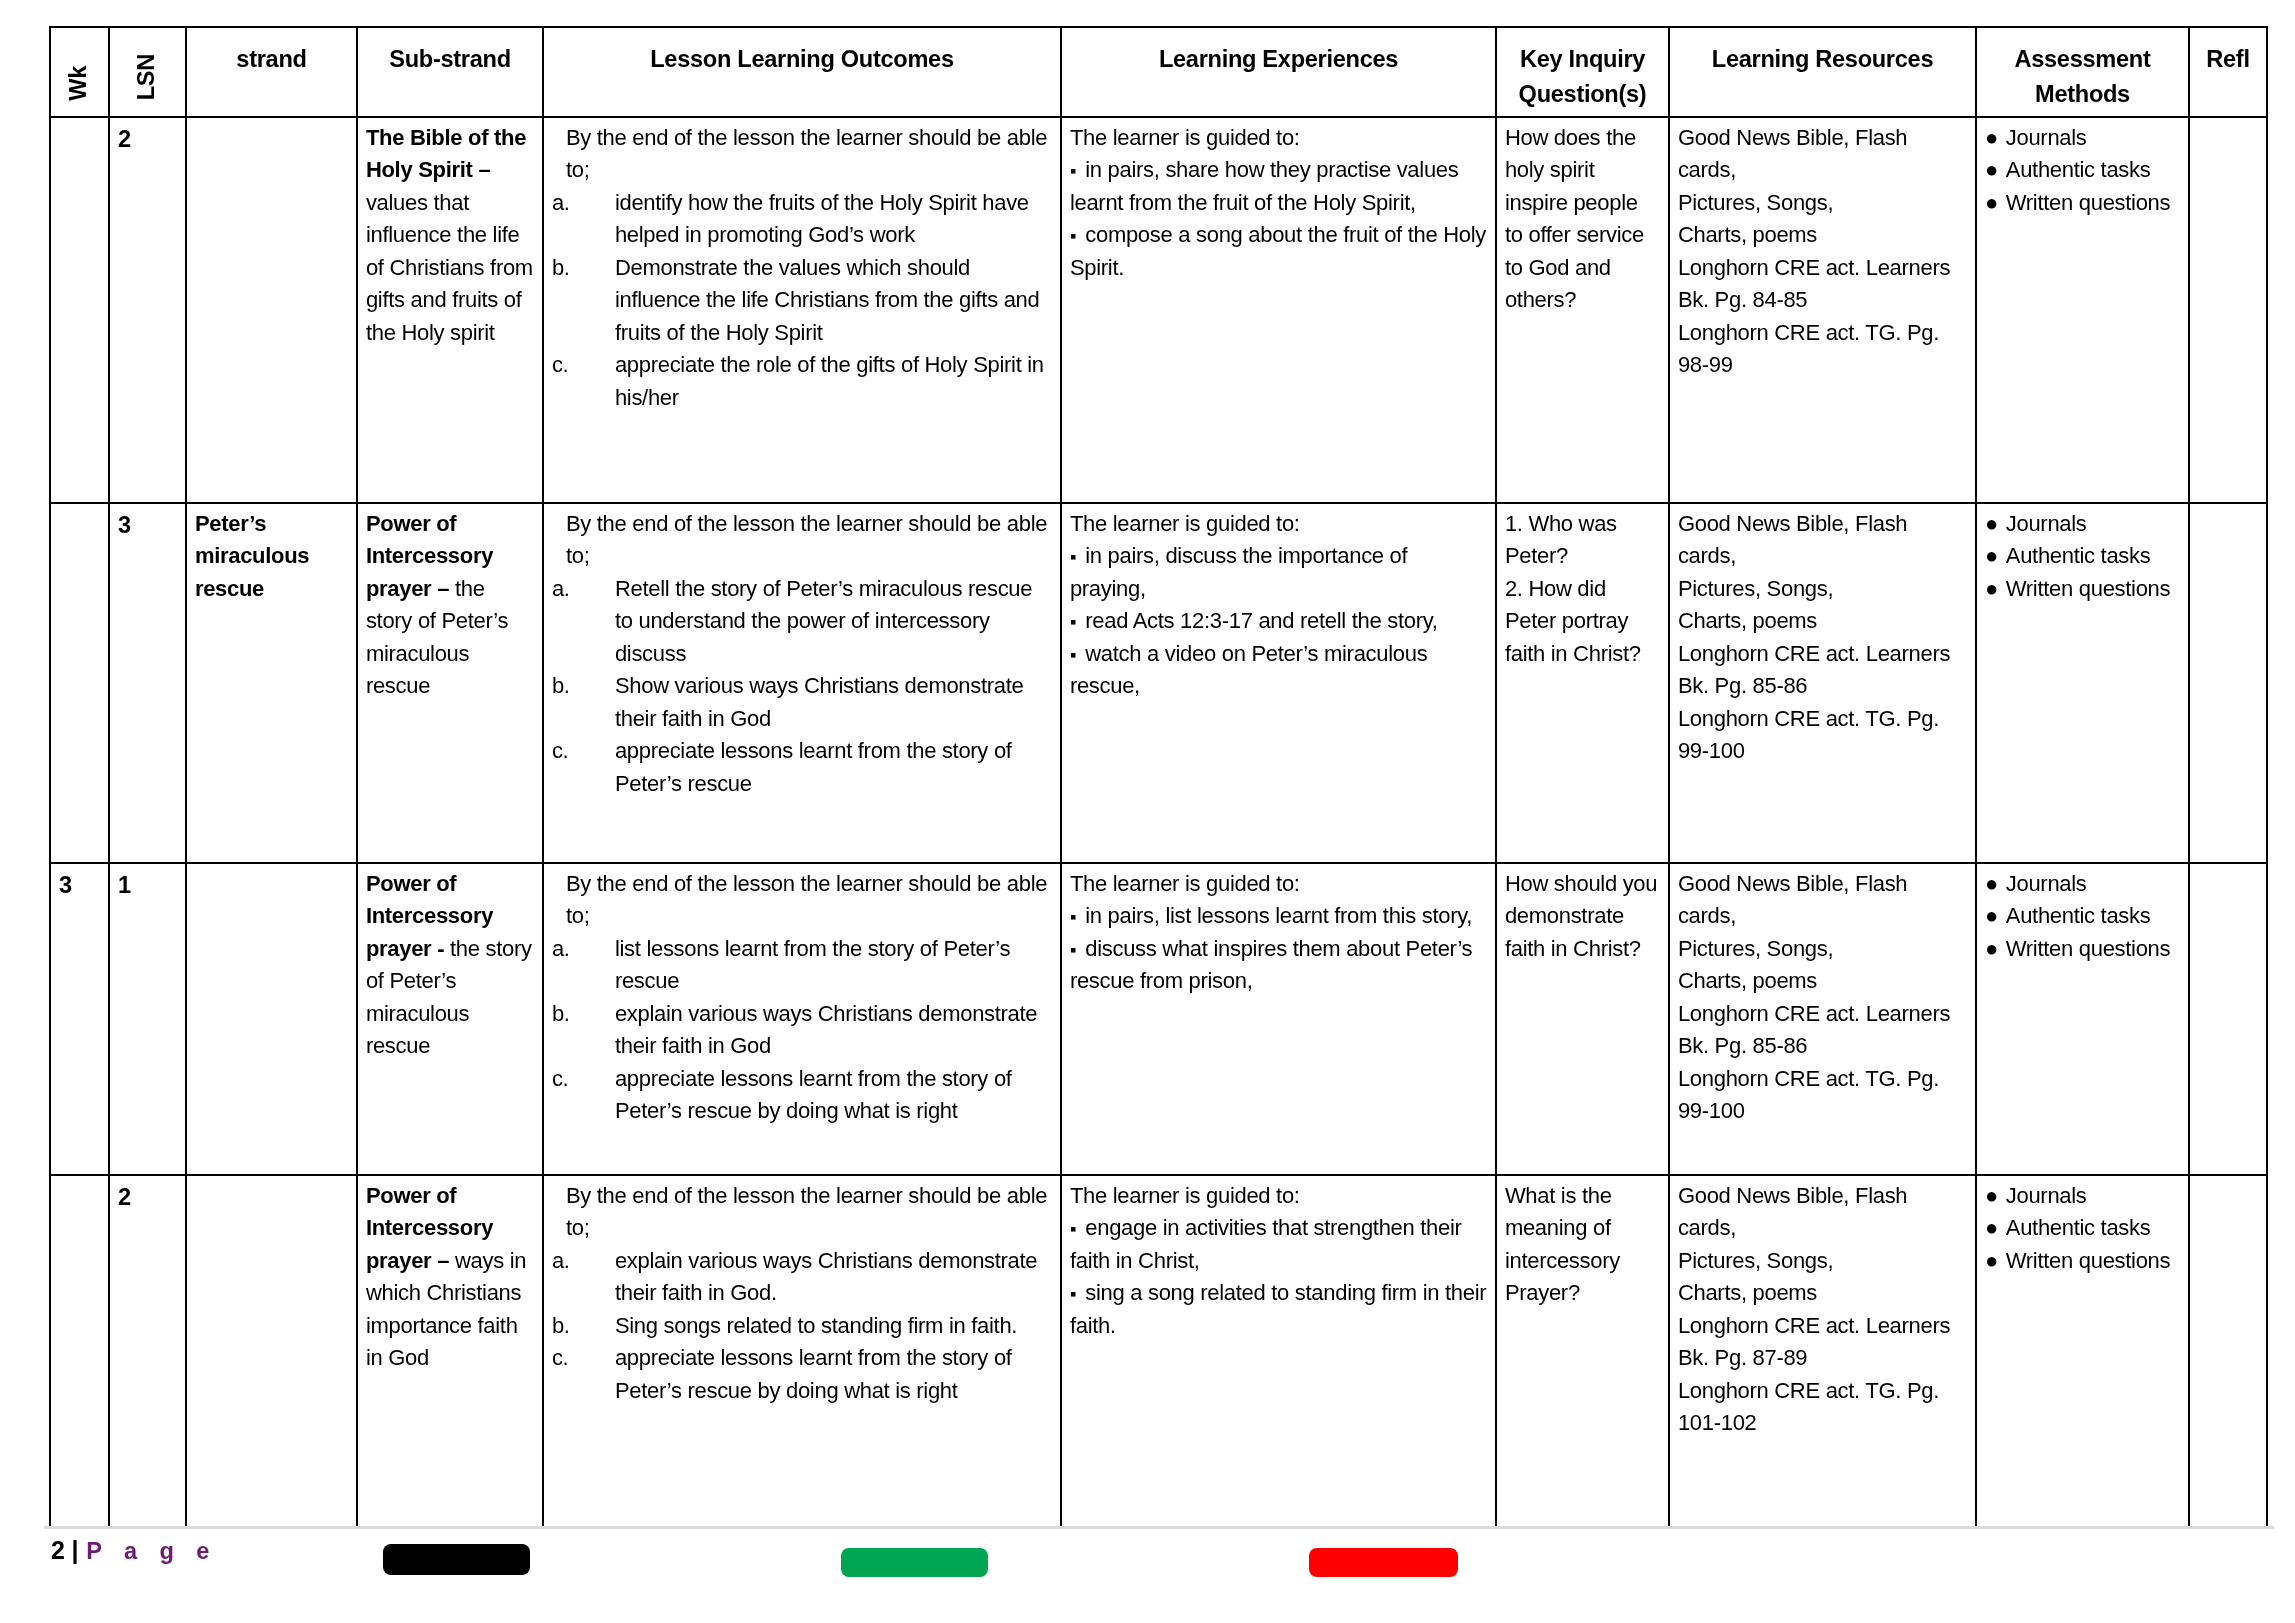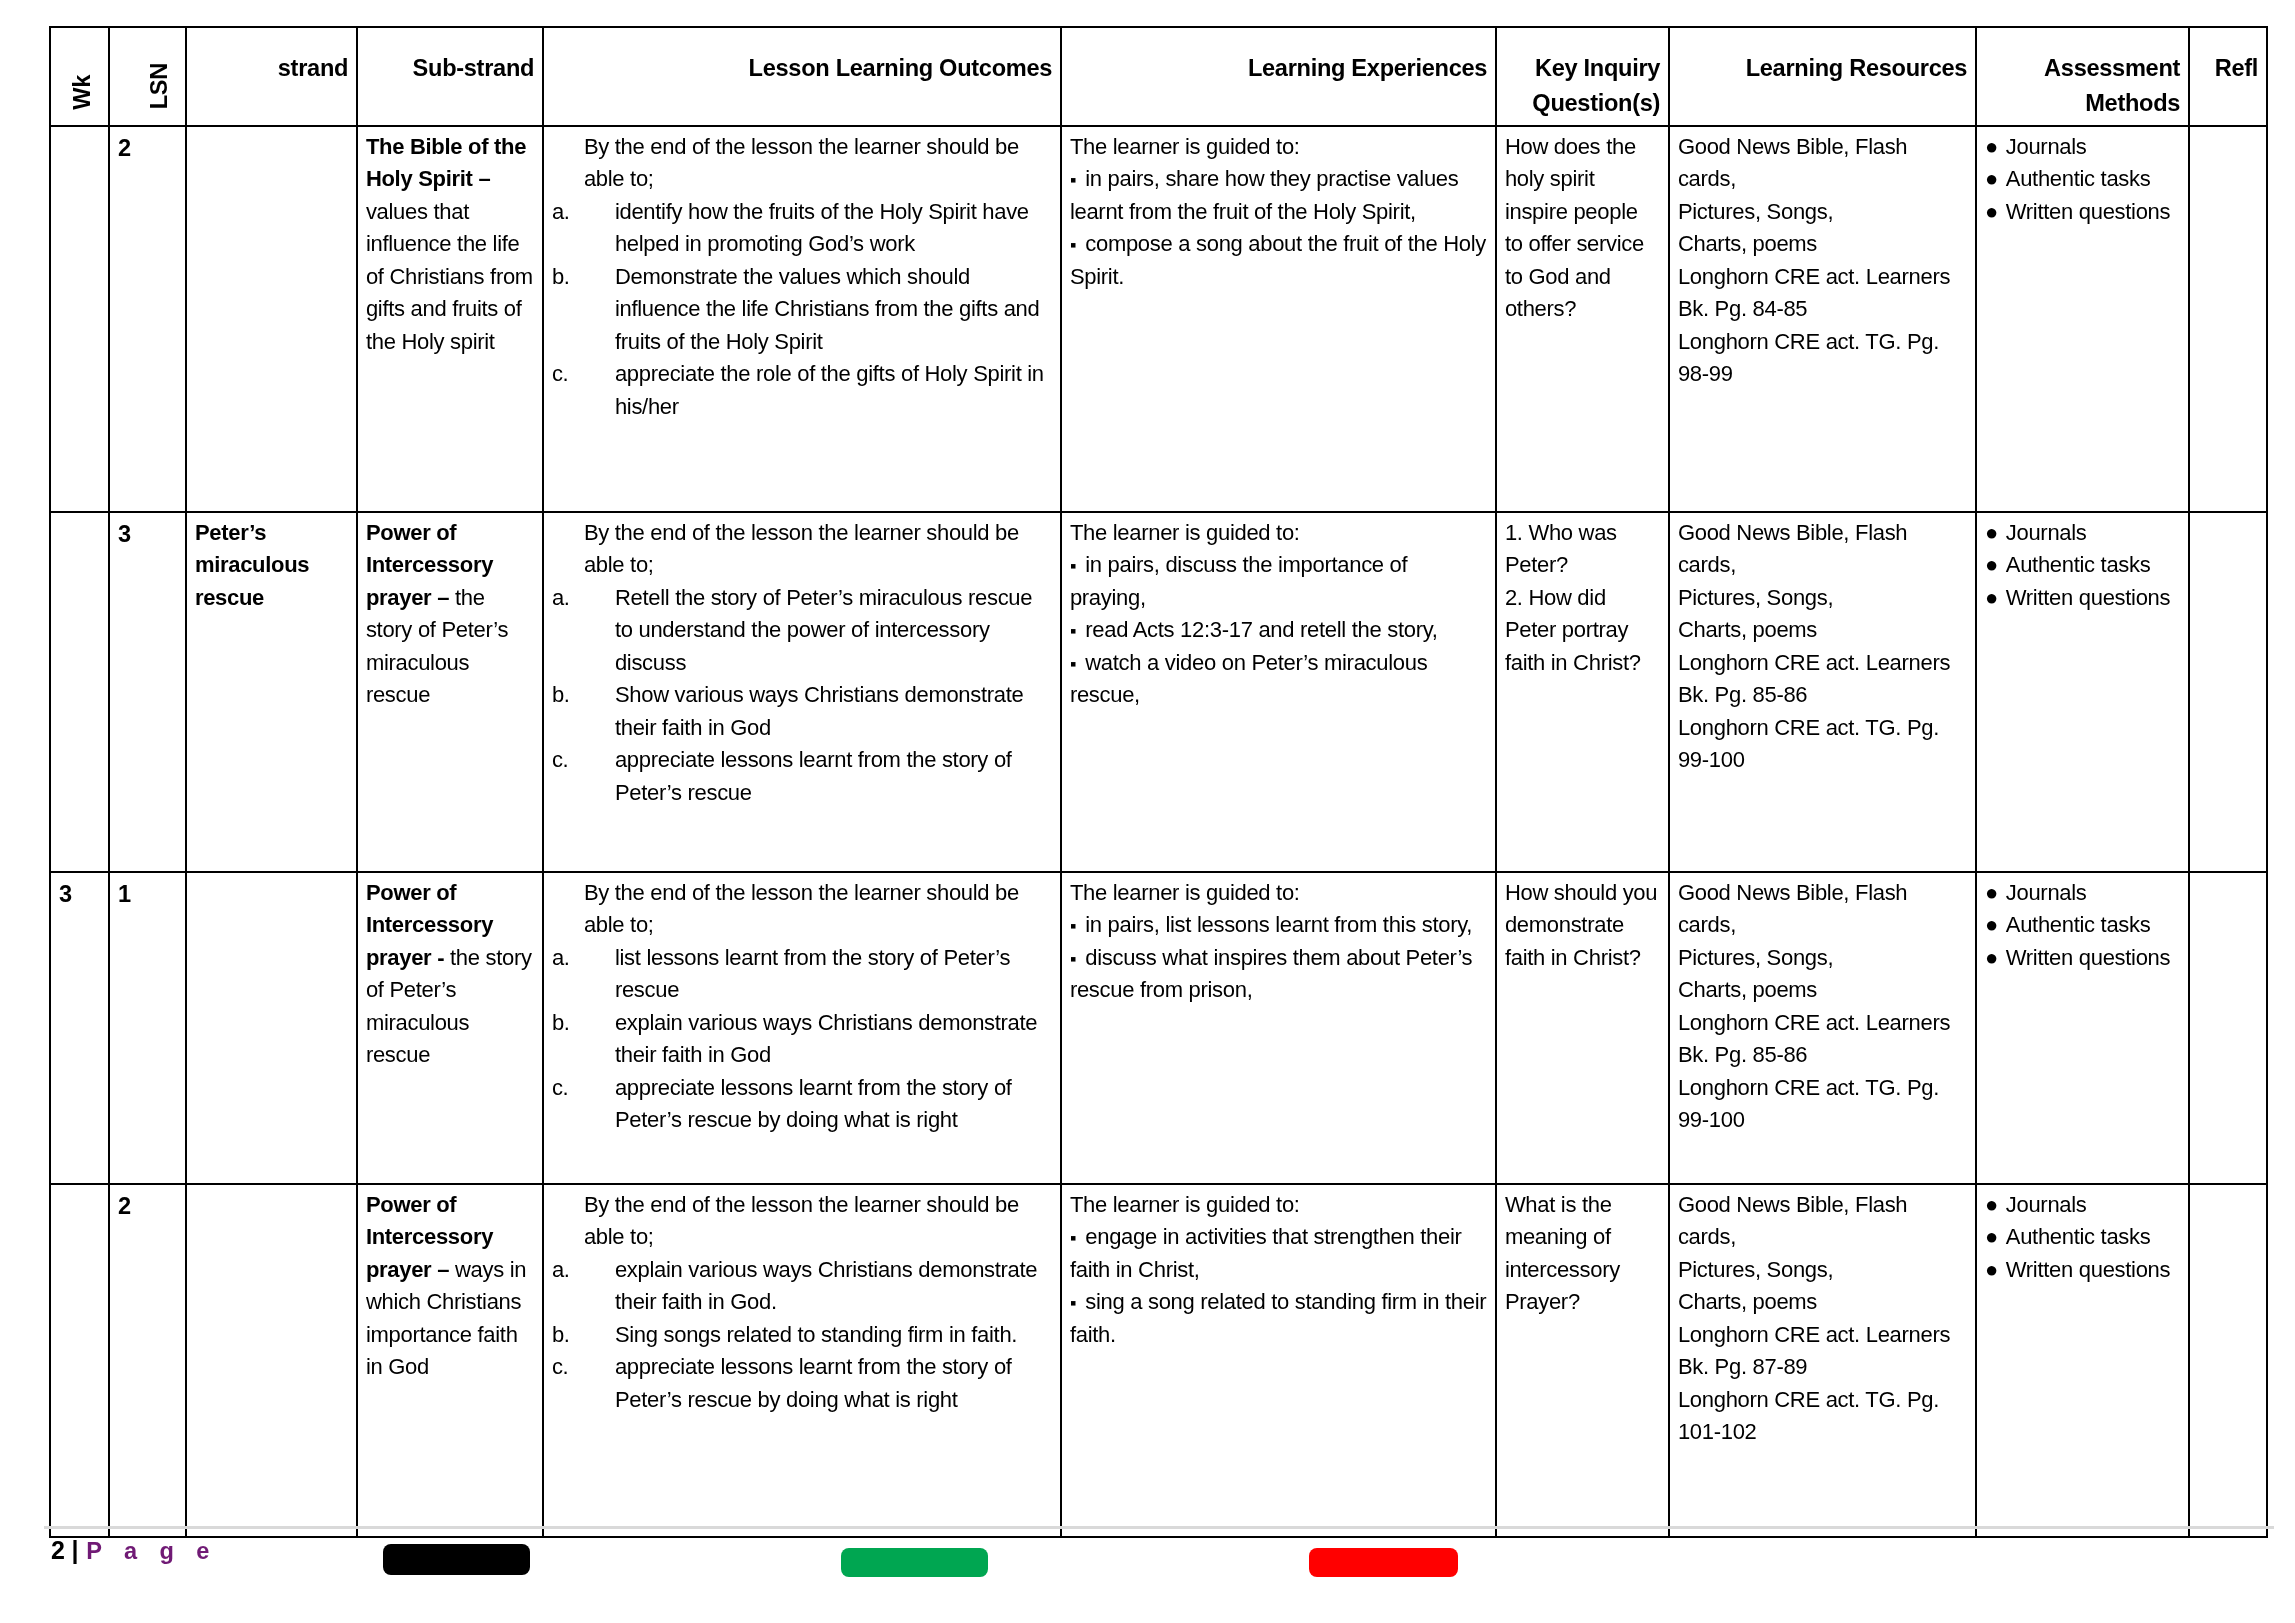--- a/index.html
+++ b/index.html
@@ -25,41 +25,41 @@
     vertical-align:top;
     padding:3.9px 7.9px;
     font-size:22px;
     line-height:1.48;
     letter-spacing:-0.3px;
     overflow:hidden;
     word-wrap:break-word;
   }
   .scheme th{
     font-weight:bold;
-    text-align:right;
+    text-align:center;
     font-size:23.6px;
-    padding-top:23px;
+    padding-top:14px;
   }
   tr.r-head{height:75px;}
   tr.r1{height:386px;}
   tr.r2{height:360px;}
   tr.r3{height:312px;}
   tr.r4{height:353px;}
   th.vhead{vertical-align:bottom;padding-bottom:5.2px;padding-left:5.2px;}
   .vert{
     writing-mode:vertical-rl;
     transform:rotate(180deg);
     display:inline-block;
     font-weight:bold;
   }
   .num{font-weight:bold;font-size:23.6px;}
   .strand-text{font-weight:bold;}
   .sub-bold{font-weight:bold;}
   .sub-italic{}
-  .intro{margin-left:32px;}
+  .intro{margin-left:14px;}
   .oc{display:flex;align-items:flex-start;}
   .oc-l{flex:0 0 63px;}
   .oc-t{flex:1;}
   .bullet-sq{margin-right:9.2px;font-size:18.3px;}
   .bullet-dot{margin-right:7.9px;}
   .it{}
   .c-out{padding-left:3.9px;}
   
   .footer-rule{
     position:absolute;

